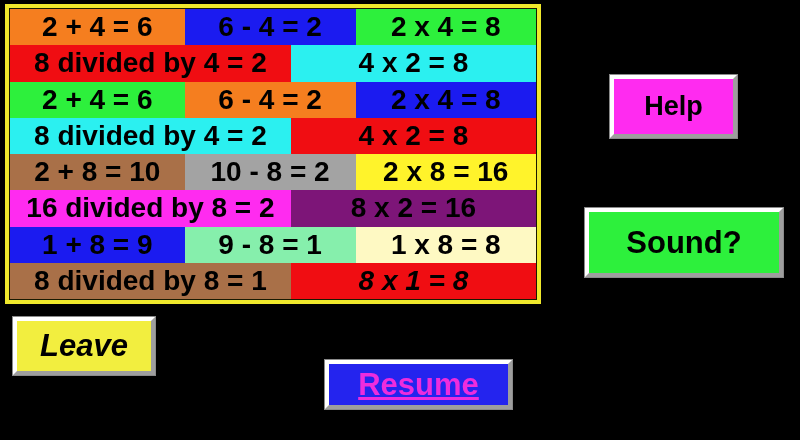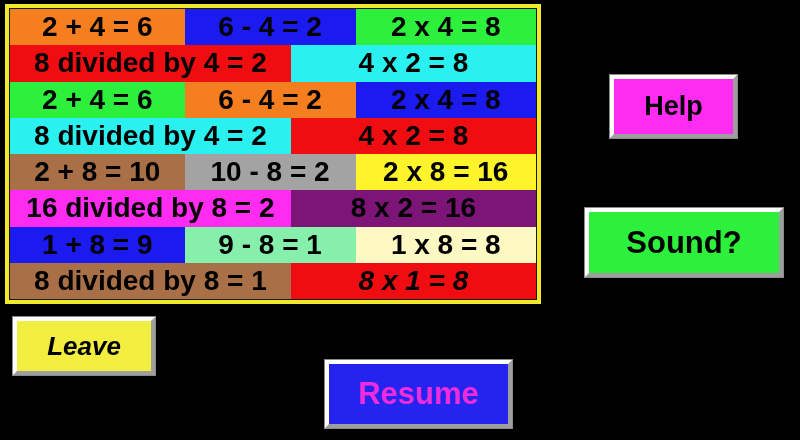--- a/index.html
+++ b/index.html
@@ -65,22 +65,22 @@
     font-weight: bold;
     color: #000000;
     border: 4px solid;
     border-color: #ffffff #9e9e9e #9e9e9e #ffffff;
     box-shadow: 0 0 0 1px #8a8a8a;
     cursor: pointer;
     user-select: none;
   }
   .btn-help   { left: 610px; top: 75px;  width: 127px; height: 63px; font-size: 27px; }
   .btn-sound  { left: 585px; top: 208px; width: 198px; height: 69px; font-size: 31px; }
-  .btn-leave  { left: 13px;  top: 317px; width: 142px; height: 58px; font-size: 26px; font-style: italic; }
-  .btn-resume { left: 325px; top: 360px; width: 187px; height: 68px; font-size: 31px; }
+  .btn-leave  { left: 13px;  top: 317px; width: 142px; height: 58px; font-size: 31px; font-style: italic; }
+  .btn-resume { left: 325px; top: 360px; width: 187px; height: 49px; font-size: 31px; text-decoration: underline; }
 </style>
 </head>
 <body>
 
 <div class="stage">
 
   <div class="panel" style="background: rgb(240, 233, 44);">
     <div class="grid">
 
       <div class="row">

